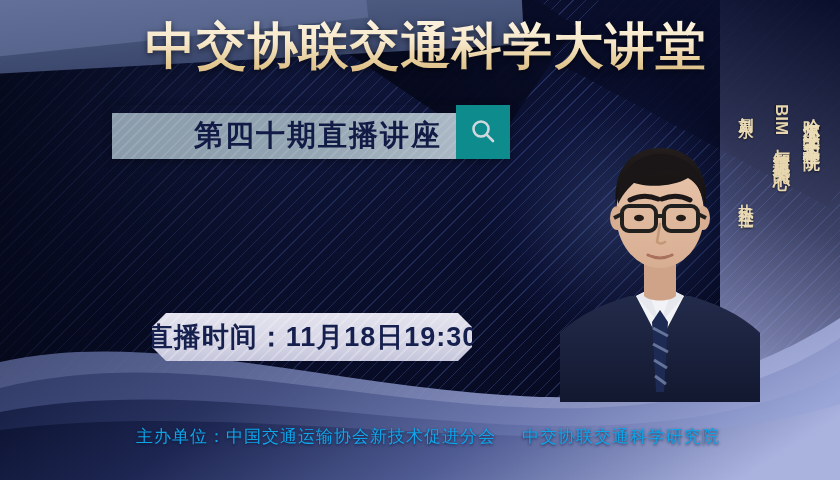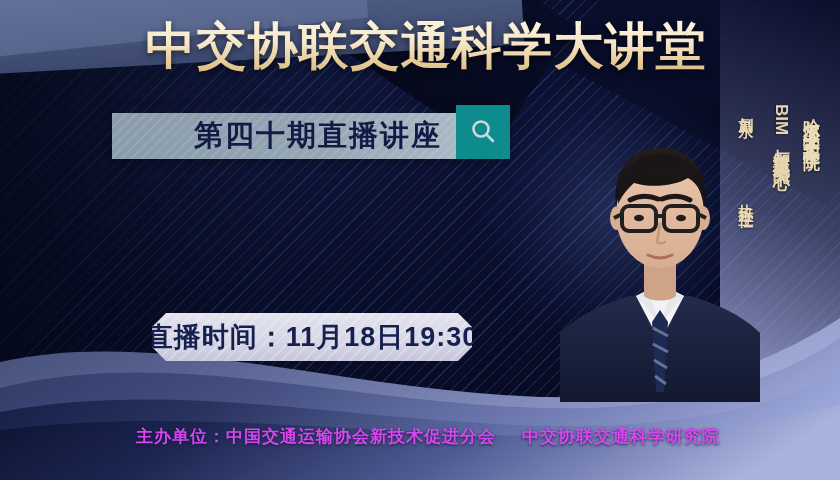--- a/index.html
+++ b/index.html
@@ -241,22 +241,22 @@
     color: #ecdcb6;
     text-shadow: 0 1px 2px rgba(0,0,0,0.55);
   }
 
   
   .footer {
     position: absolute;
     left: 16px; right: 0; top: 425px;
     text-align: center;
     font-size: 17px;
-    font-weight: bold;
-    color: #d946ef;
+    font-weight: normal;
+    color: #0ea5e9;
     letter-spacing: 1px;
     text-shadow: 0 1px 3px rgba(10,16,50,0.8);
     white-space: nowrap;
   }
   .footer .gap { display: inline-block; width: 26px; }
 </style>
 </head>
 <body>
 
 <div id="poster">

